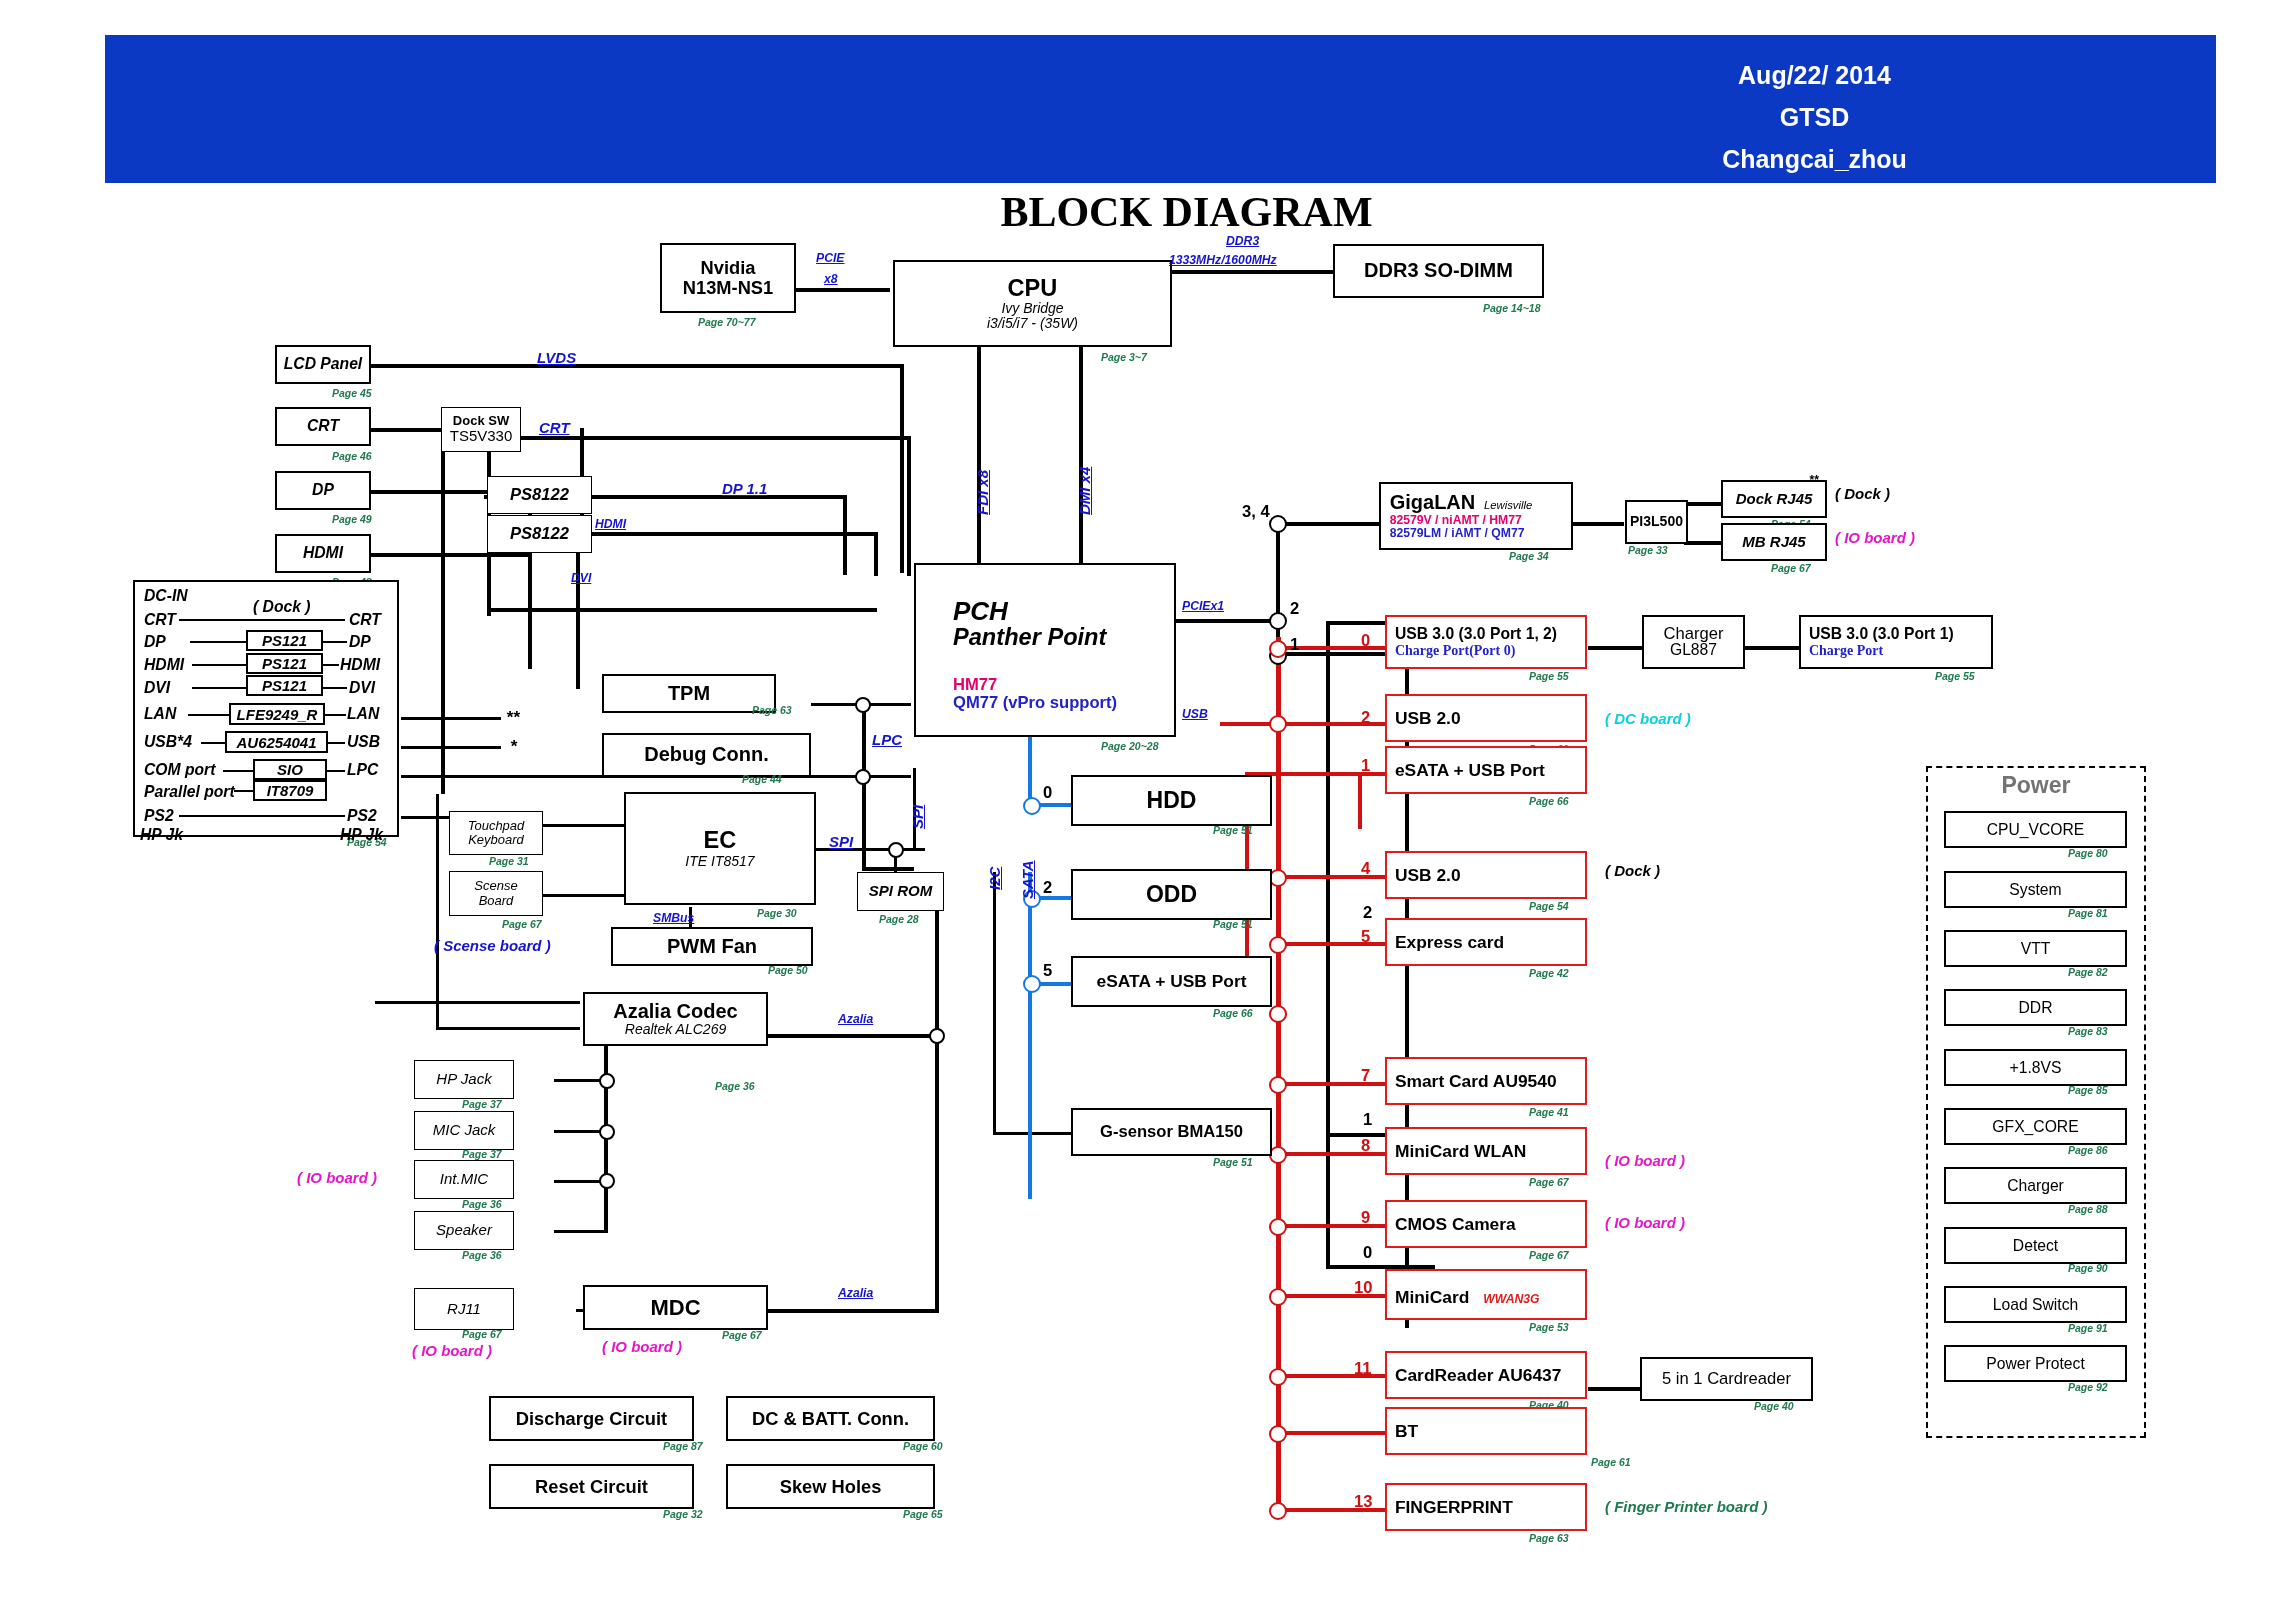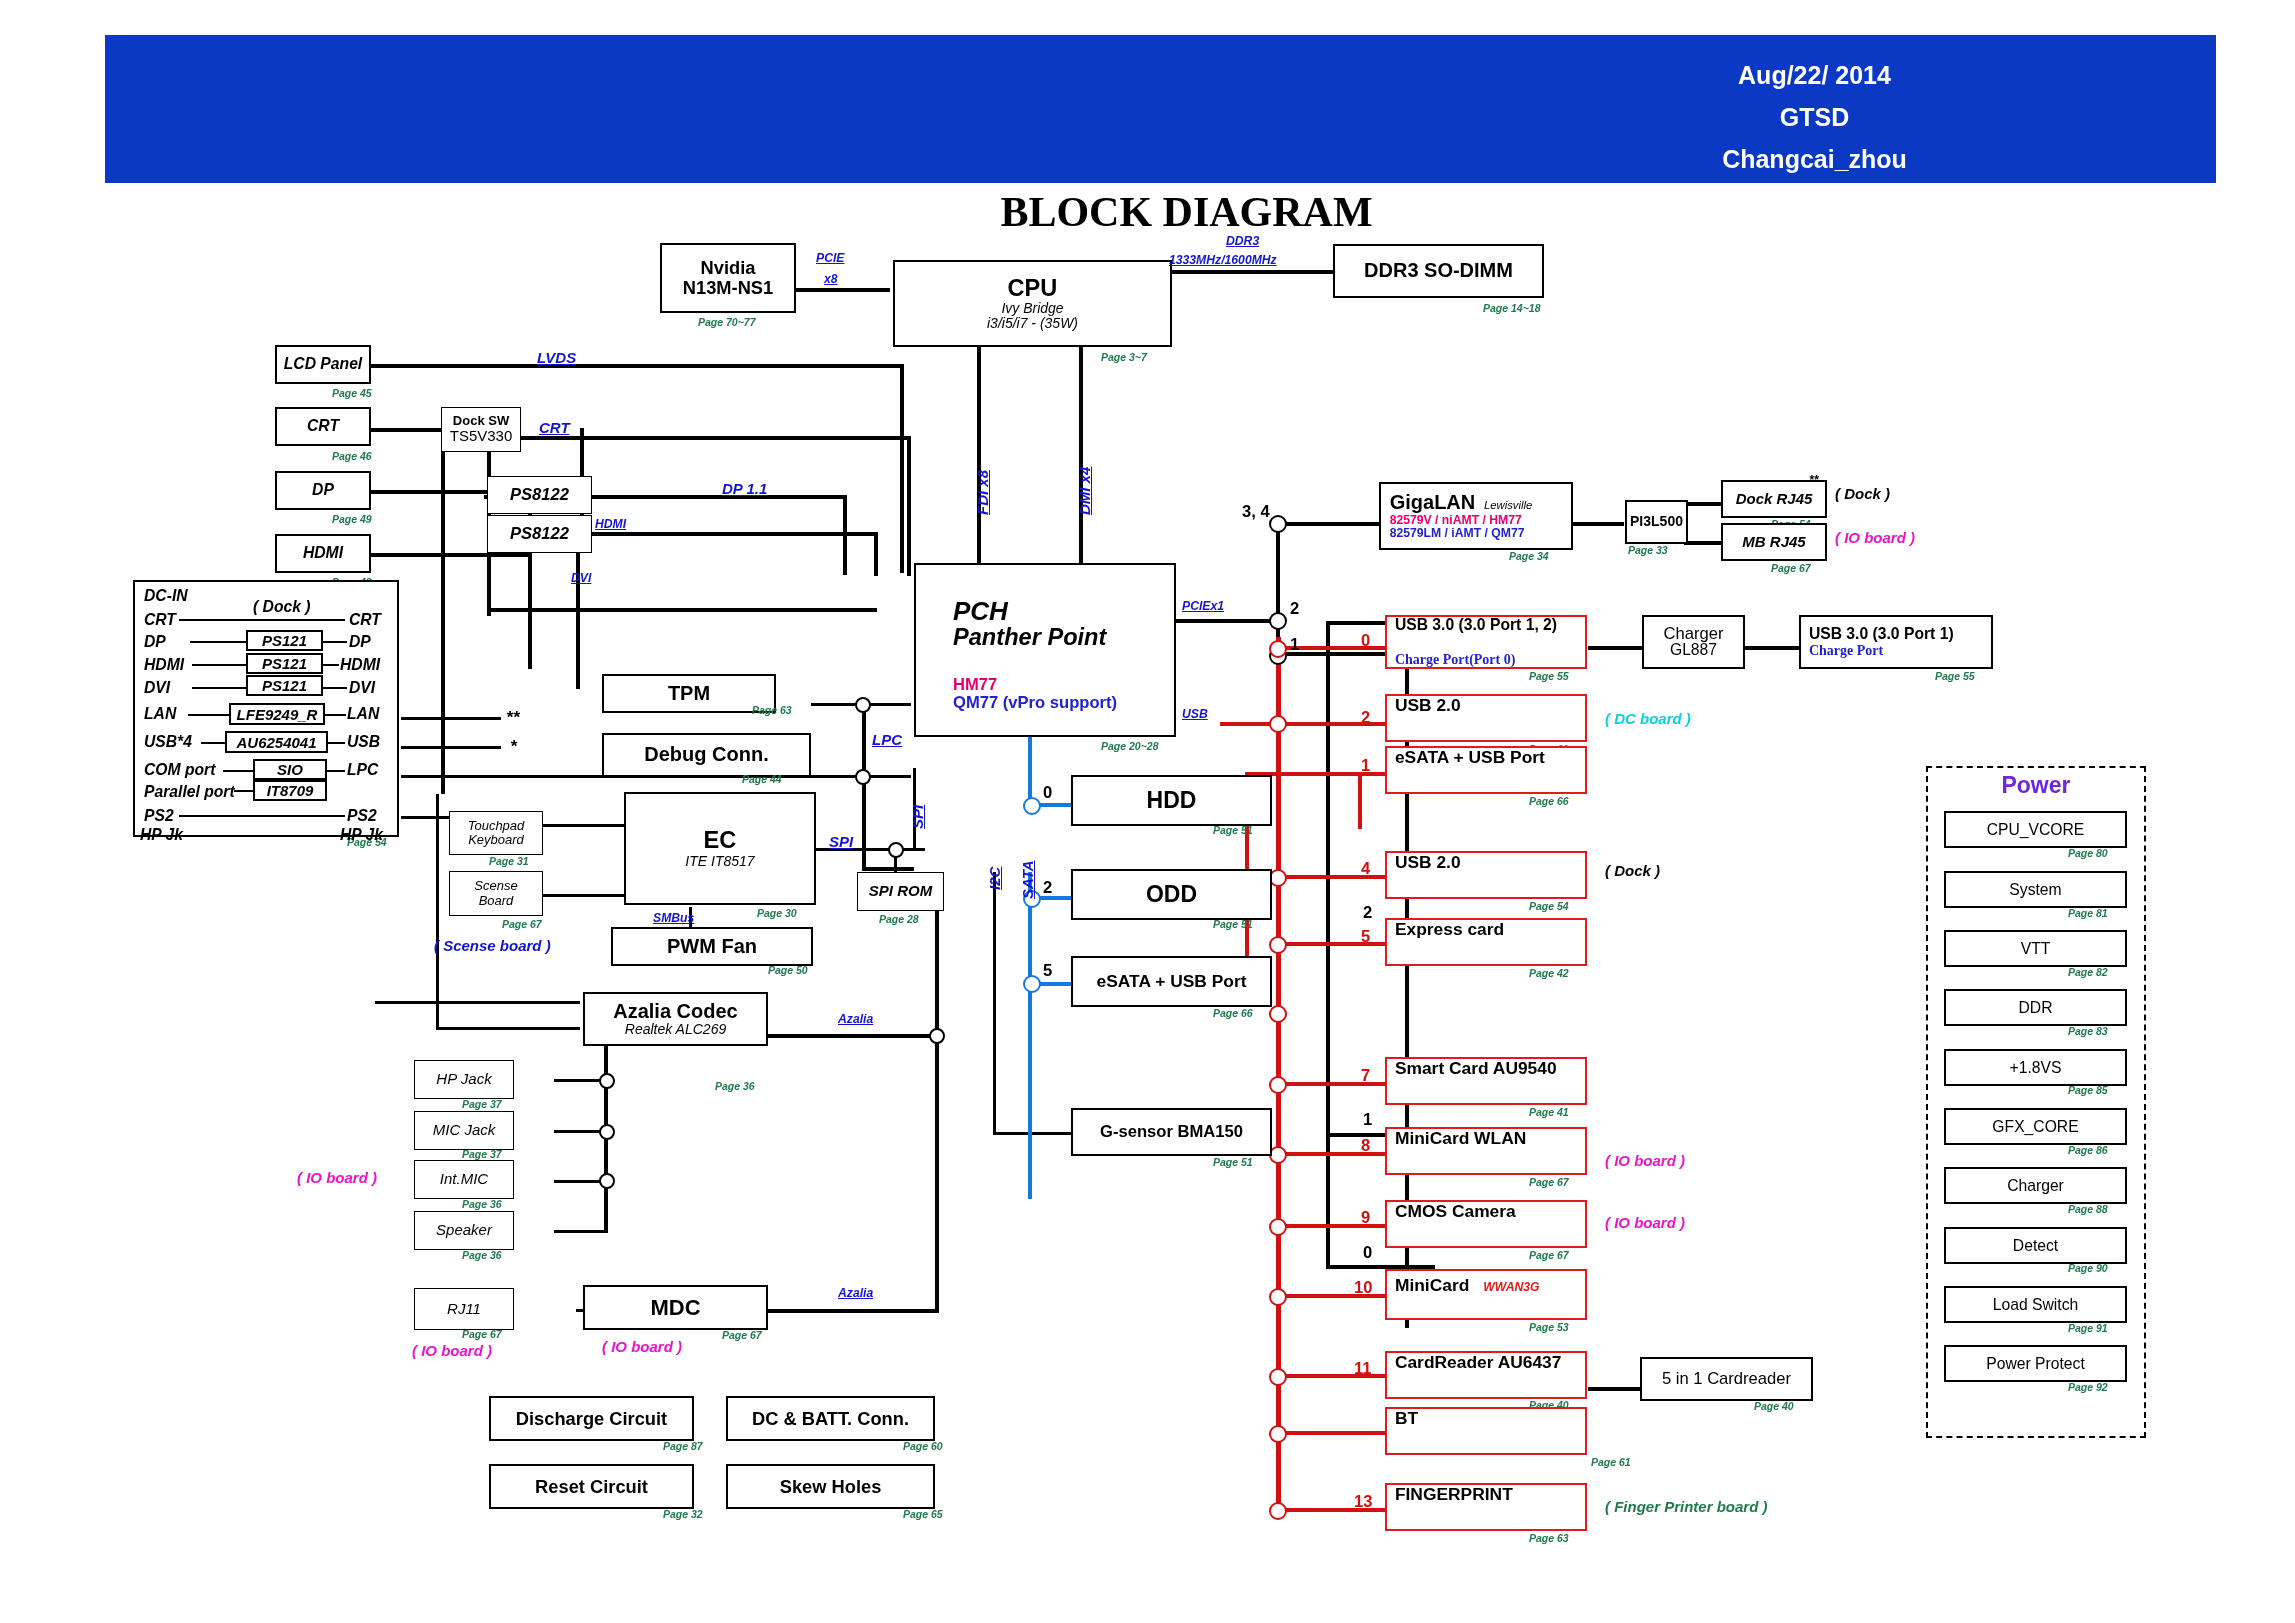--- a/index.html
+++ b/index.html
@@ -12,21 +12,21 @@
              color:#fff;font-size:35px;font-weight:bold;letter-spacing:0.4px;}
   .hdr-meta{position:absolute;right:157px;top:19px;width:489px;text-align:center;color:#fff;
             font-size:25px;font-weight:bold;line-height:42px;}
   .bigtitle{position:absolute;left:942px;top:188px;width:489px;text-align:center;
             font-family:"Liberation Serif",serif;font-size:42px;font-weight:bold;color:#000;}
 
   
   .blk{position:absolute;box-sizing:border-box;border:2.6px solid #000;background:#fff;
        display:flex;flex-direction:column;align-items:center;justify-content:center;
        text-align:center;color:#000;line-height:1.08;}
-  .blk.red{border-color:#e01b1b;justify-content:space-between;}
+  .blk.red{border-color:#e01b1b;}
   .blk .l1{font-size:18.3px;font-weight:bold;}
   .blk .l2{font-size:14px;font-style:italic;}
   .thin{border-width:1.7px;}
 
   
   .pg{position:absolute;color:#1f7a4d;font-size:10.5px;font-style:italic;font-weight:bold;
       white-space:nowrap;}
 
   
   .lbl{position:absolute;white-space:nowrap;font-weight:bold;font-style:italic;}
@@ -52,21 +52,21 @@
 
   
   .dockbox{position:absolute;box-sizing:border-box;border:2.6px solid #000;background:#fff;}
   .dock-t{position:absolute;font-size:15.7px;font-style:italic;font-weight:bold;color:#000;white-space:nowrap;}
   .minichip{position:absolute;box-sizing:border-box;border:2.6px solid #000;background:#fff;
             display:flex;align-items:center;justify-content:center;
             font-size:15px;font-style:italic;font-weight:bold;}
 
   
   .powerpanel{position:absolute;box-sizing:border-box;border:2.6px dashed #000;background:#fff;}
-  .powertitle{position:absolute;width:100%;text-align:center;font-size:23px;font-weight:bold;color:#6d28d9;}
+  .powertitle{position:absolute;width:100%;text-align:center;font-size:23px;font-weight:bold;color:#737373;}
   .pwrblk{position:absolute;box-sizing:border-box;border:2.6px solid #000;background:#fff;
           display:flex;align-items:center;justify-content:center;font-size:15.7px;color:#000;}
 </style>
 </head>
 <body>
 
 <div id="root">
 
   <div class="hdr">
     <div class="hdr-meta">

